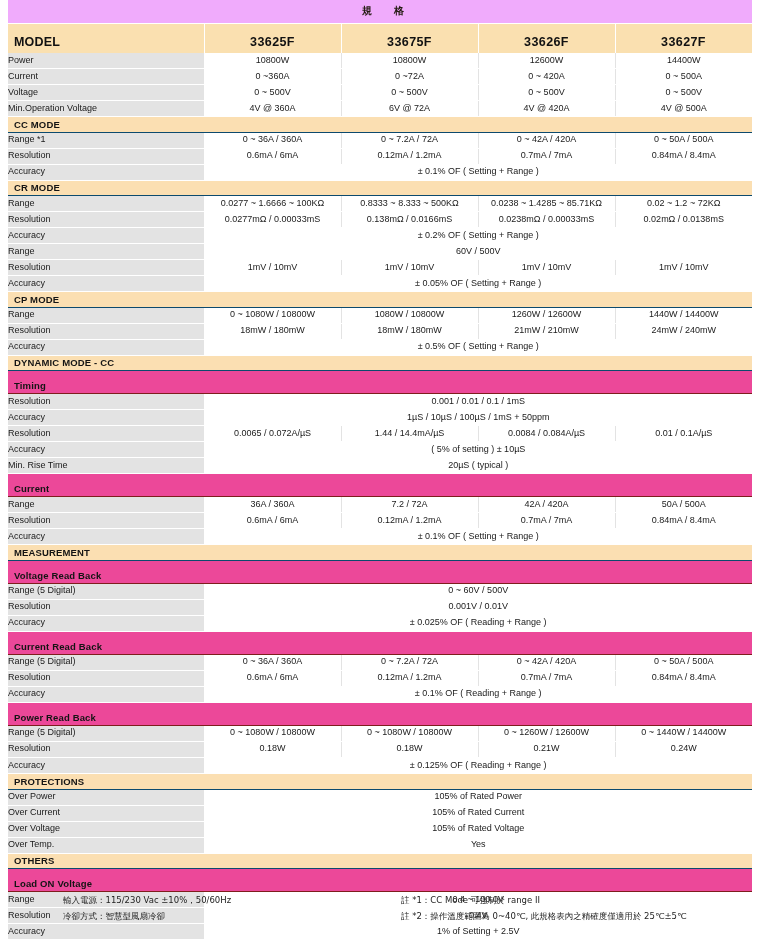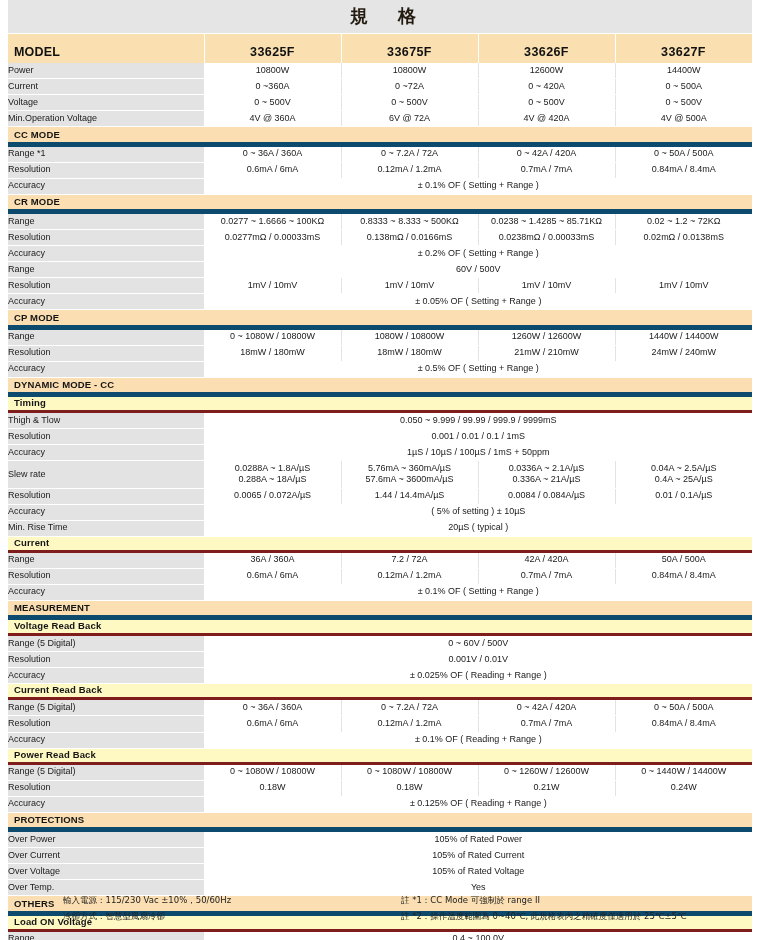--- a/index.html
+++ b/index.html
@@ -11,23 +11,23 @@
     -webkit-font-smoothing:antialiased;
   }
   #sheet{width:760px;height:940px;position:relative;box-sizing:border-box;padding:0 8px;}
 
   table.spec{width:744px;border-collapse:collapse;table-layout:fixed;margin:0;}
   table.spec col.c-label{width:196px;}
   table.spec col.c-d{width:137px;}
 
   
   tr.title-row td{
-    background:#e5e5e5;
+    background:#f0abfc;
     text-align:center;
-    font-size:18px;
+    font-size:10px;
     font-weight:bold;
     color:#231a10;
     letter-spacing:6px;
     padding:4px 0 5px 12px;
     border:none;
     font-family:"DejaVu Sans","Liberation Sans",sans-serif;
   }
 
   
   tr.model-row td{
@@ -45,31 +45,31 @@
     text-align:left;padding-left:6px;font-size:12.5px;letter-spacing:.2px;
   }
 
   
   tr.section td{
     background:#FBDFB2;
     font-weight:bold;
     font-size:9.5px;
     color:#141414;
     padding:1.5px 0 2px 6px;
-    border-bottom:5px solid #0c4a6e;
+    border-bottom:1px solid #0c4a6e;
     letter-spacing:.15px;
   }
   
   tr.subsection td{
-    background:#fef9c3;
+    background:#ec4899;
     font-weight:bold;
     font-size:9.5px;
     color:#141414;
-    padding:0 0 2px 6px;
-    border-bottom:3px solid #7f1d1d;
+    padding:9px 0 2px 6px;
+    border-bottom:1px solid #7f1d1d;
     letter-spacing:.15px;
   }
 
   
   tr.drow td{
     font-size:9px;
     padding:1.5px 0 2px 0;
     border-bottom:1px solid #ffffff;
     vertical-align:middle;
     line-height:1.28;
@@ -238,41 +238,26 @@
           <td class="lab">Accuracy</td>
           <td class="val span" colspan="4">± 0.5% OF ( Setting + Range )</td>
         </tr>
         <tr class="section">
           <td colspan="5">DYNAMIC MODE - CC</td>
         </tr>
         <tr class="subsection">
           <td colspan="5">Timing</td>
         </tr>
         <tr class="drow">
-          <td class="lab">Thigh &amp; Tlow</td>
-          <td class="val span" colspan="4">0.050 ~ 9.999 / 99.99 / 999.9 / 9999mS</td>
-        </tr>
-        <tr class="drow">
           <td class="lab">Resolution</td>
           <td class="val span" colspan="4">0.001 / 0.01 / 0.1 / 1mS</td>
         </tr>
         <tr class="drow">
           <td class="lab">Accuracy</td>
           <td class="val span" colspan="4">1µS / 10µS / 100µS / 1mS + 50ppm</td>
-        </tr>
-        <tr class="drow">
-          <td class="lab">Slew rate</td>
-          <td class="val two-line">0.0288A ~ 1.8A/µS
-0.288A ~ 18A/µS</td>
-          <td class="val two-line">5.76mA ~ 360mA/µS
-57.6mA ~ 3600mA/µS</td>
-          <td class="val two-line">0.0336A ~ 2.1A/µS
-0.336A ~ 21A/µS</td>
-          <td class="val two-line">0.04A ~ 2.5A/µS
-0.4A ~ 25A/µS</td>
         </tr>
         <tr class="drow">
           <td class="lab">Resolution</td>
           <td class="val">0.0065 / 0.072A/µS</td>
           <td class="val">1.44 / 14.4mA/µS</td>
           <td class="val">0.0084 / 0.084A/µS</td>
           <td class="val">0.01 / 0.1A/µS</td>
         </tr>
         <tr class="drow">
           <td class="lab">Accuracy</td>

